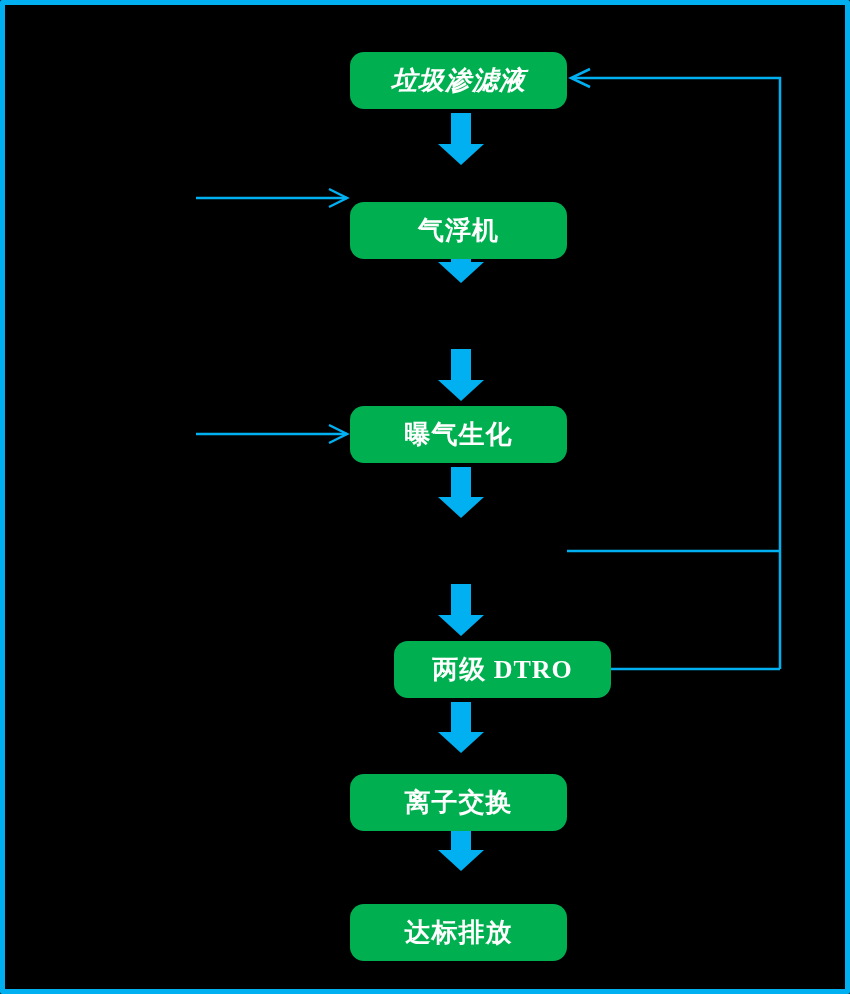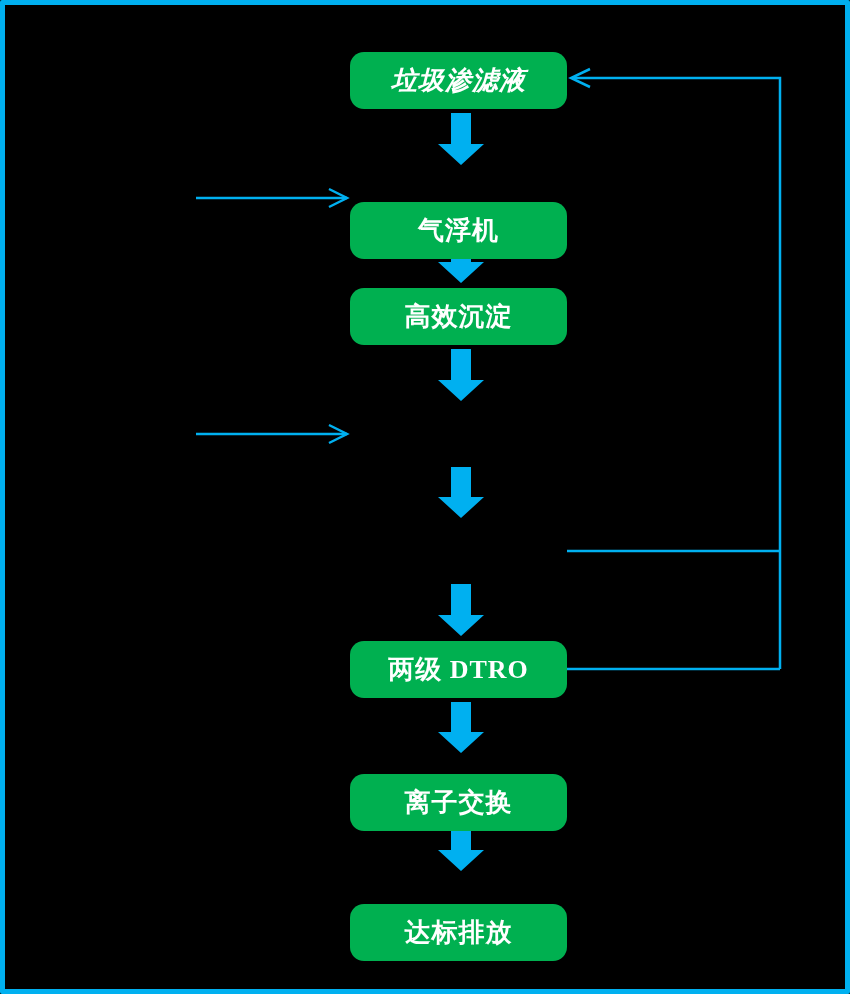--- a/index.html
+++ b/index.html
@@ -50,21 +50,21 @@
     display: flex;
     align-items: center;
     justify-content: center;
     white-space: nowrap;
   }
   .n1 { top: 52px; font-style: italic; }
   .n2 { top: 170px; margin-top: 32px; }
   .n3 { top: 288px; }
   .n4 { top: 406px; }
   .n5 { top: 523px; }
-  .n6 { top: 641px; }
+  .n6 { top: 641px; margin-left: 44px; }
   .n7 { top: 774px; }
   .n8 { top: 904px; }
 </style>
 </head>
 <body>
 
 <div class="canvas">
 
   <svg class="connector-layer" viewBox="0 0 850 994" xmlns="http://www.w3.org/2000/svg" aria-hidden="true">
 
@@ -83,19 +83,19 @@
     <path class="thin-line" d="M329,425 L347,434 L329,443"></path>
 
     <path class="thin-line" d="M567,551 L780,551"></path>
     <path class="thin-line" d="M567,669 L780,669"></path>
     <path class="thin-line" d="M780,669 L780,78 L572,78"></path>
     <path class="thin-line" d="M590,69 L571,78 L590,87"></path>
   </svg>
 
   <div class="node n1">垃圾渗滤液</div>
   <div class="node n2">气浮机</div>
-  <div class="node n3">高效沉淀</div>
+  <div class="node n4">曝气生化</div>
   <div class="node n6">两级 DTRO</div>
   <div class="node n7">离子交换</div>
   <div class="node n8">达标排放</div>
 
   <div class="frame"></div>
 </div>
 
 </body></html>

